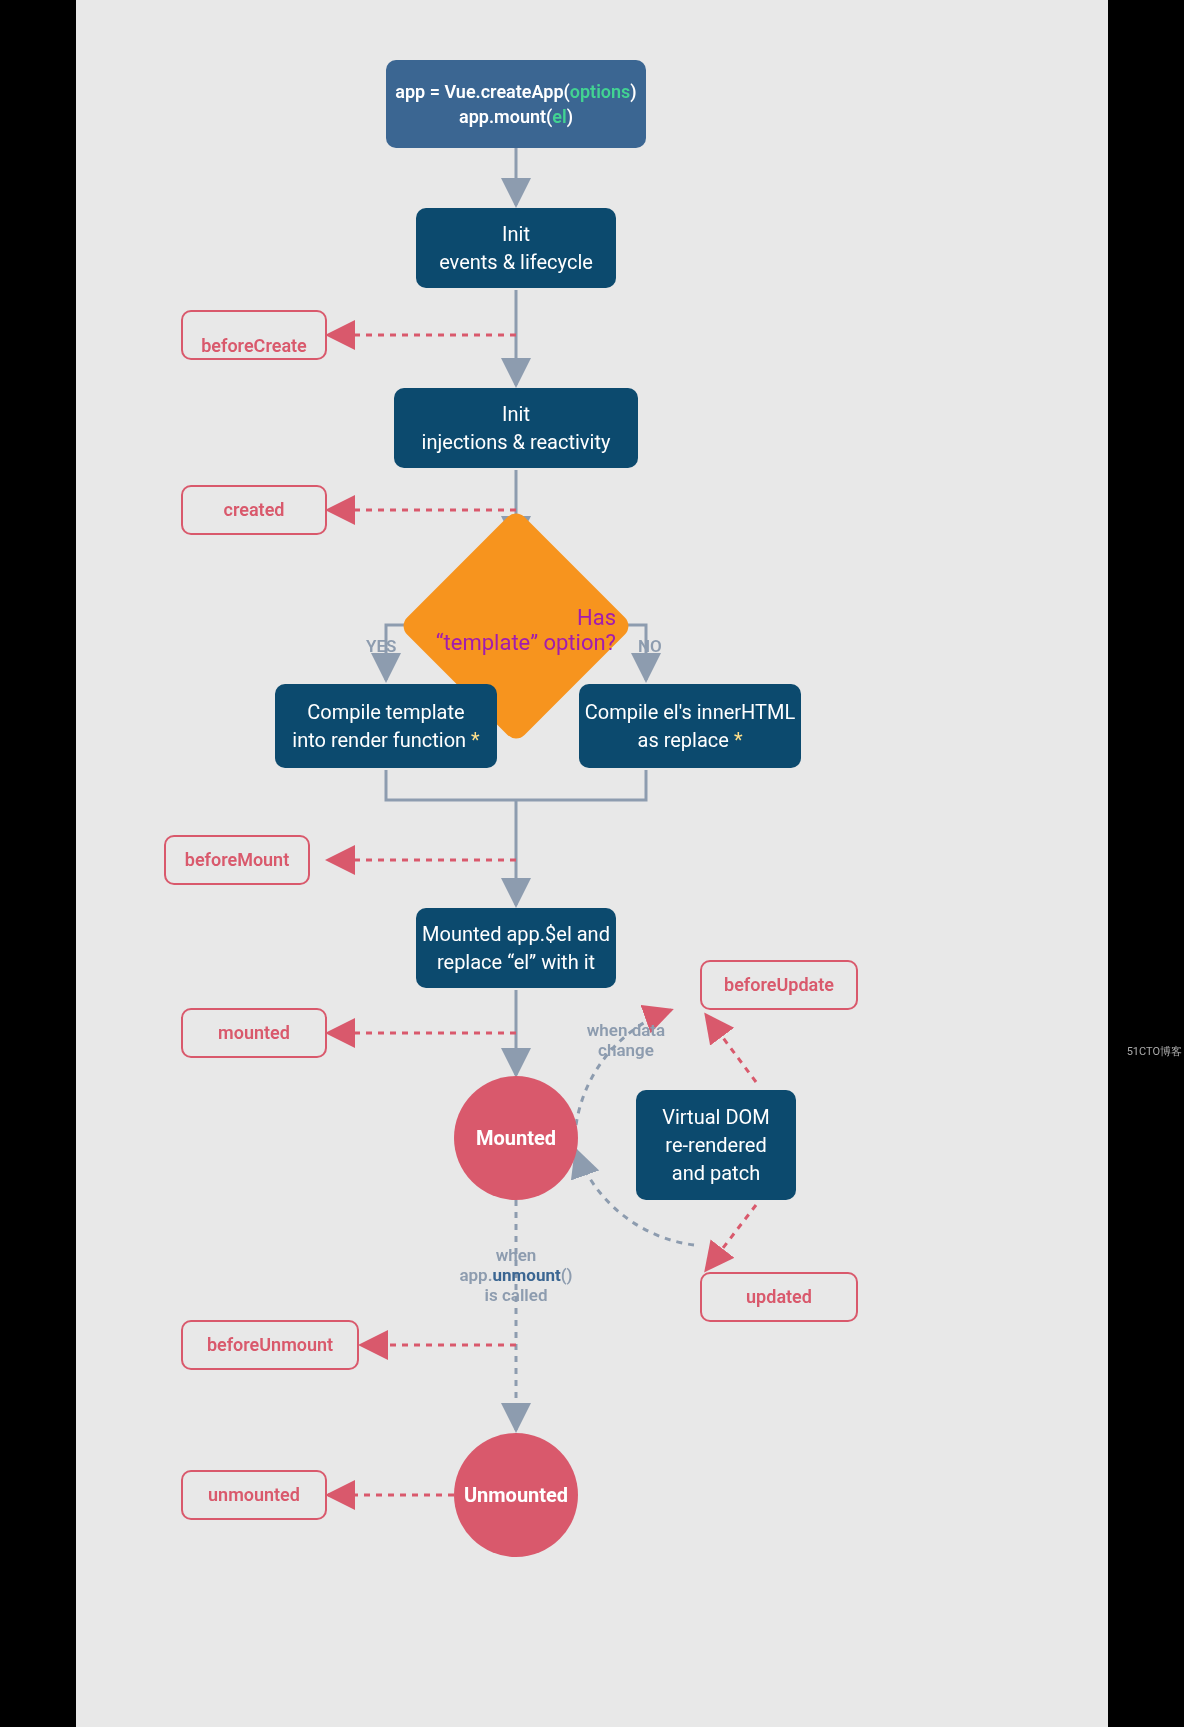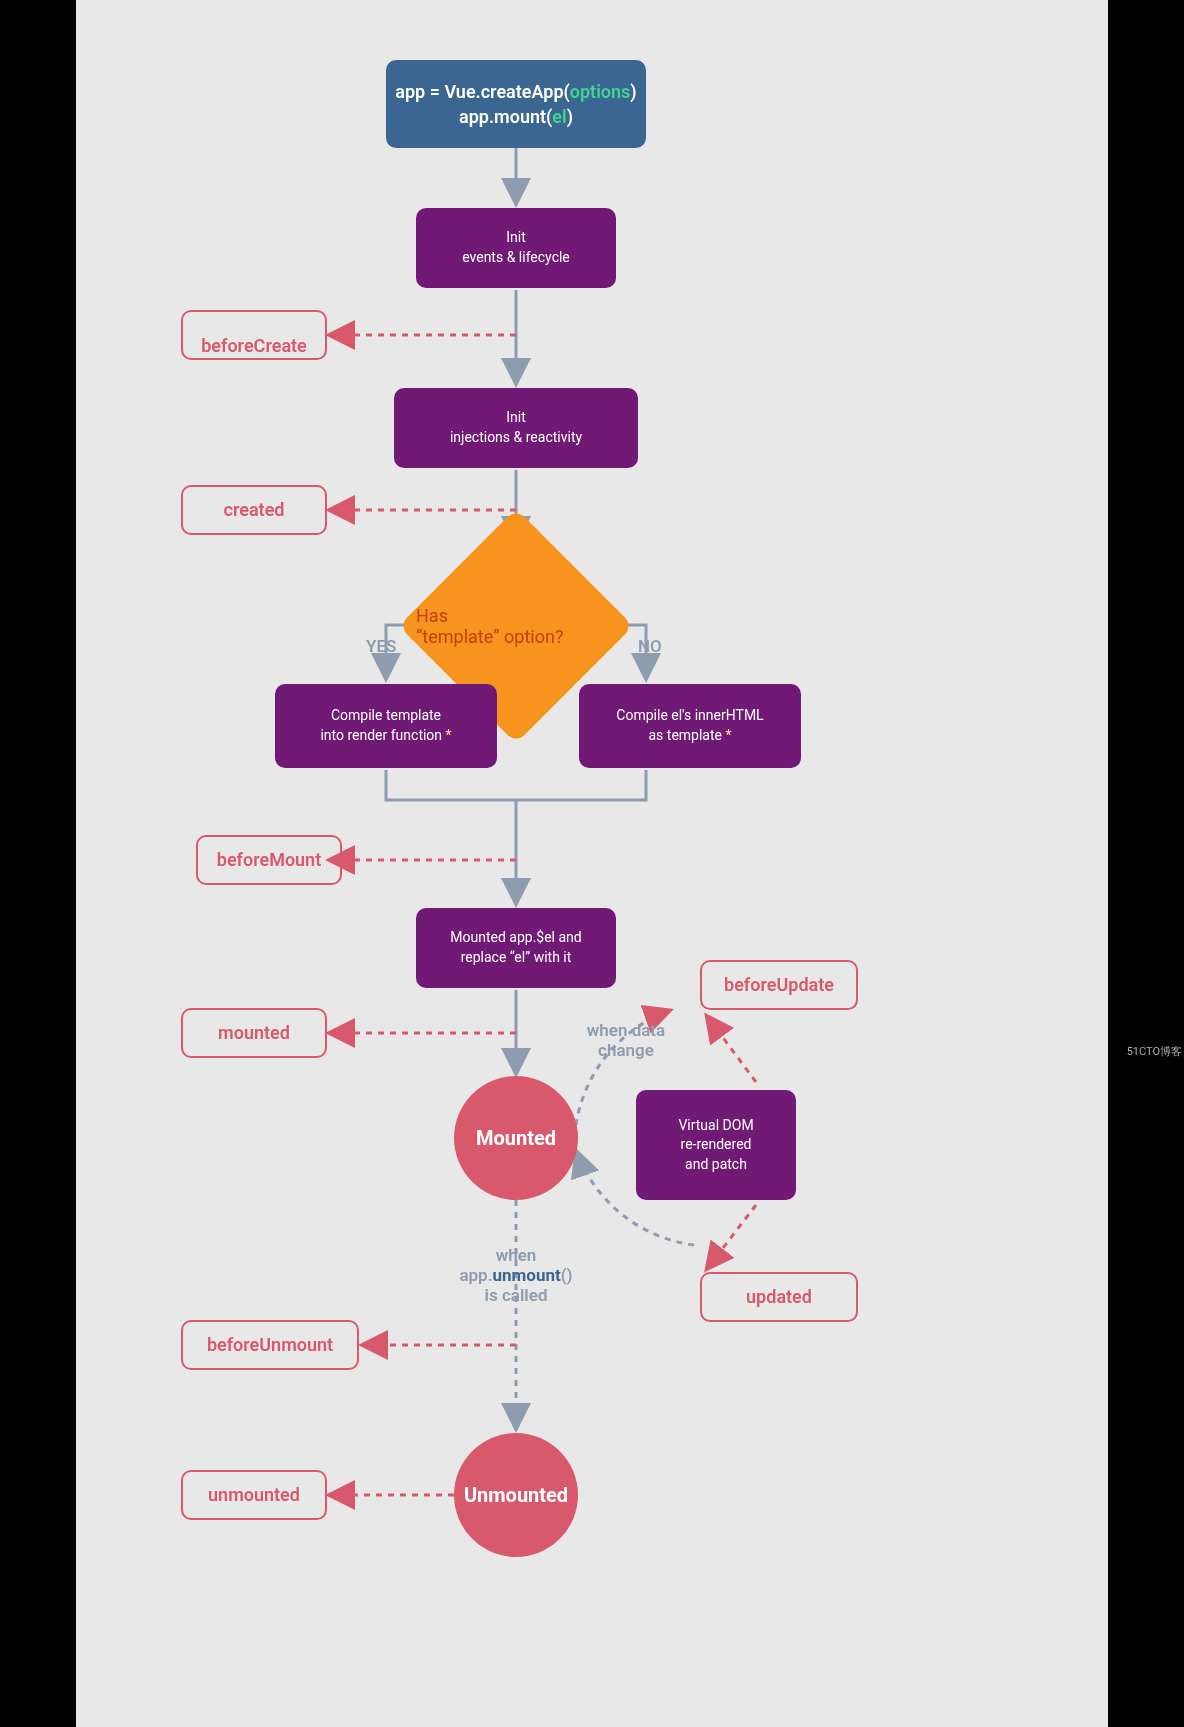--- a/index.html
+++ b/index.html
@@ -27,24 +27,24 @@
     line-height: 1.4;
   }
   .blue-box {
     background: #3b6692;
     border-radius: 10px;
     color: #fff;
     font-size: 18px;
     font-weight: 600;
   }
   .green-box {
-    background: #701a75;
+    background: #0c4a6e;
     border-radius: 10px;
     color: #fff;
-    font-size: 14px;
+    font-size: 20px;
   }
   .red-pill {
     border: 2px solid #d9596c;
     border-radius: 10px;
     color: #d9596c;
     font-weight: 600;
     font-size: 18px;
     background: transparent;
   }
   .red-circle {
@@ -57,23 +57,23 @@
   .diamond {
     position: absolute;
     width: 166px;
     height: 166px;
     transform: rotate(45deg);
     background: #f7941e;
     border-radius: 12px;
   }
   .diamond-text {
     position: absolute;
-    color: #c2410c;
-    text-align: left;
-    font-size: 18px;
+    color: #a21caf;
+    text-align: right;
+    font-size: 22px;
     width: 200px;
   }
   .label {
     position: absolute;
     color: #8d9caf;
     font-size: 17px;
     font-weight: 600;
     text-align: center;
   }
   .footnote {
@@ -169,21 +169,21 @@
 <div class="label" style="left:290px; top:636px;">YES</div>
 <div class="label" style="left:562px; top:636px;">NO</div>
 
 <div class="node green-box" style="left:199px; top:684px; width:222px; height:84px; flex-direction:column;">
   <div>Compile template</div>
   <div><span>into render function</span> <span class="star">*</span></div>
 </div>
 
 <div class="node green-box" style="left:460px; top:684px; width:222px; height:84px; flex-direction:column;margin-left:43px;">
   <div>Compile el's innerHTML</div>
-  <div><span>as template</span> <span class="star">*</span></div>
+  <div><span>as replace</span> <span class="star">*</span></div>
 </div>
 
 <div class="node green-box" style="left:340px; top:908px; width:200px; height:80px; flex-direction:column;">
   <div>Mounted app.$el and</div>
   <div>replace “el” with it</div>
 </div>
 
 <div class="node red-circle" style="left:378px; top:1076px; width:124px; height:124px;">
   <span>Mounted</span>
 </div>
@@ -197,21 +197,21 @@
   <div>re-rendered</div>
   <div>and patch</div>
 </div>
 
 <div class="node red-pill" style="left:105px; top:310px; width:146px; height:50px;align-items:flex-end;">
       <span>beforeCreate</span>
     </div>
 <div class="node red-pill" style="left:105px; top:485px; width:146px; height:50px;">
       <span>created</span>
     </div>
-<div class="node red-pill" style="left:120px; top:835px; width:146px; height:50px;">
+<div class="node red-pill" style="left:88px; top:835px; width:146px; height:50px;">
       <span>beforeMount</span>
     </div>
 <div class="node red-pill" style="left:105px; top:1008px; width:146px; height:50px;">
       <span>mounted</span>
     </div>
 <div class="node red-pill" style="left:624px; top:960px; width:158px; height:50px;">
       <span>beforeUpdate</span>
     </div>
 <div class="node red-pill" style="left:624px; top:1272px; width:158px; height:50px;">
       <span>updated</span>

